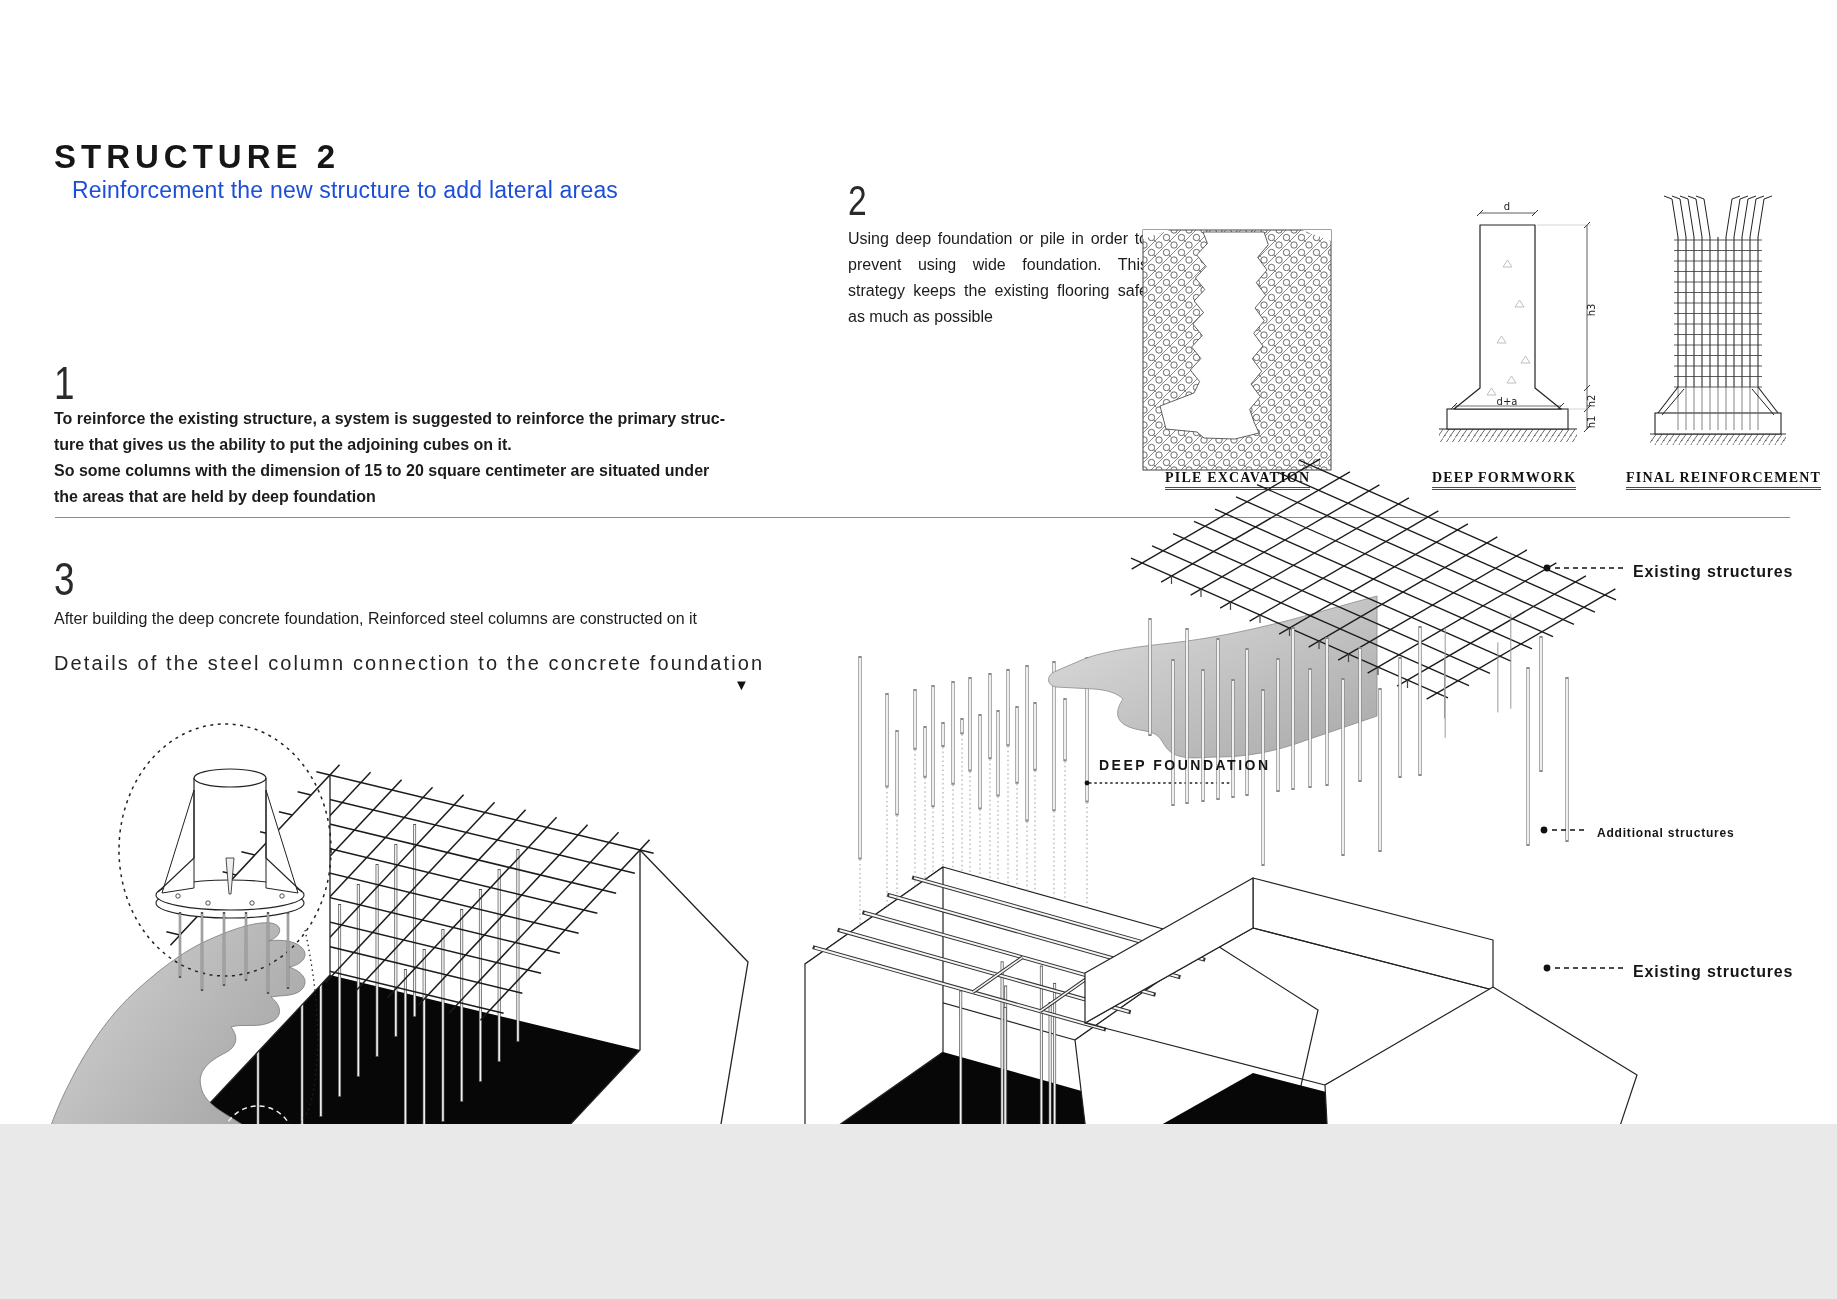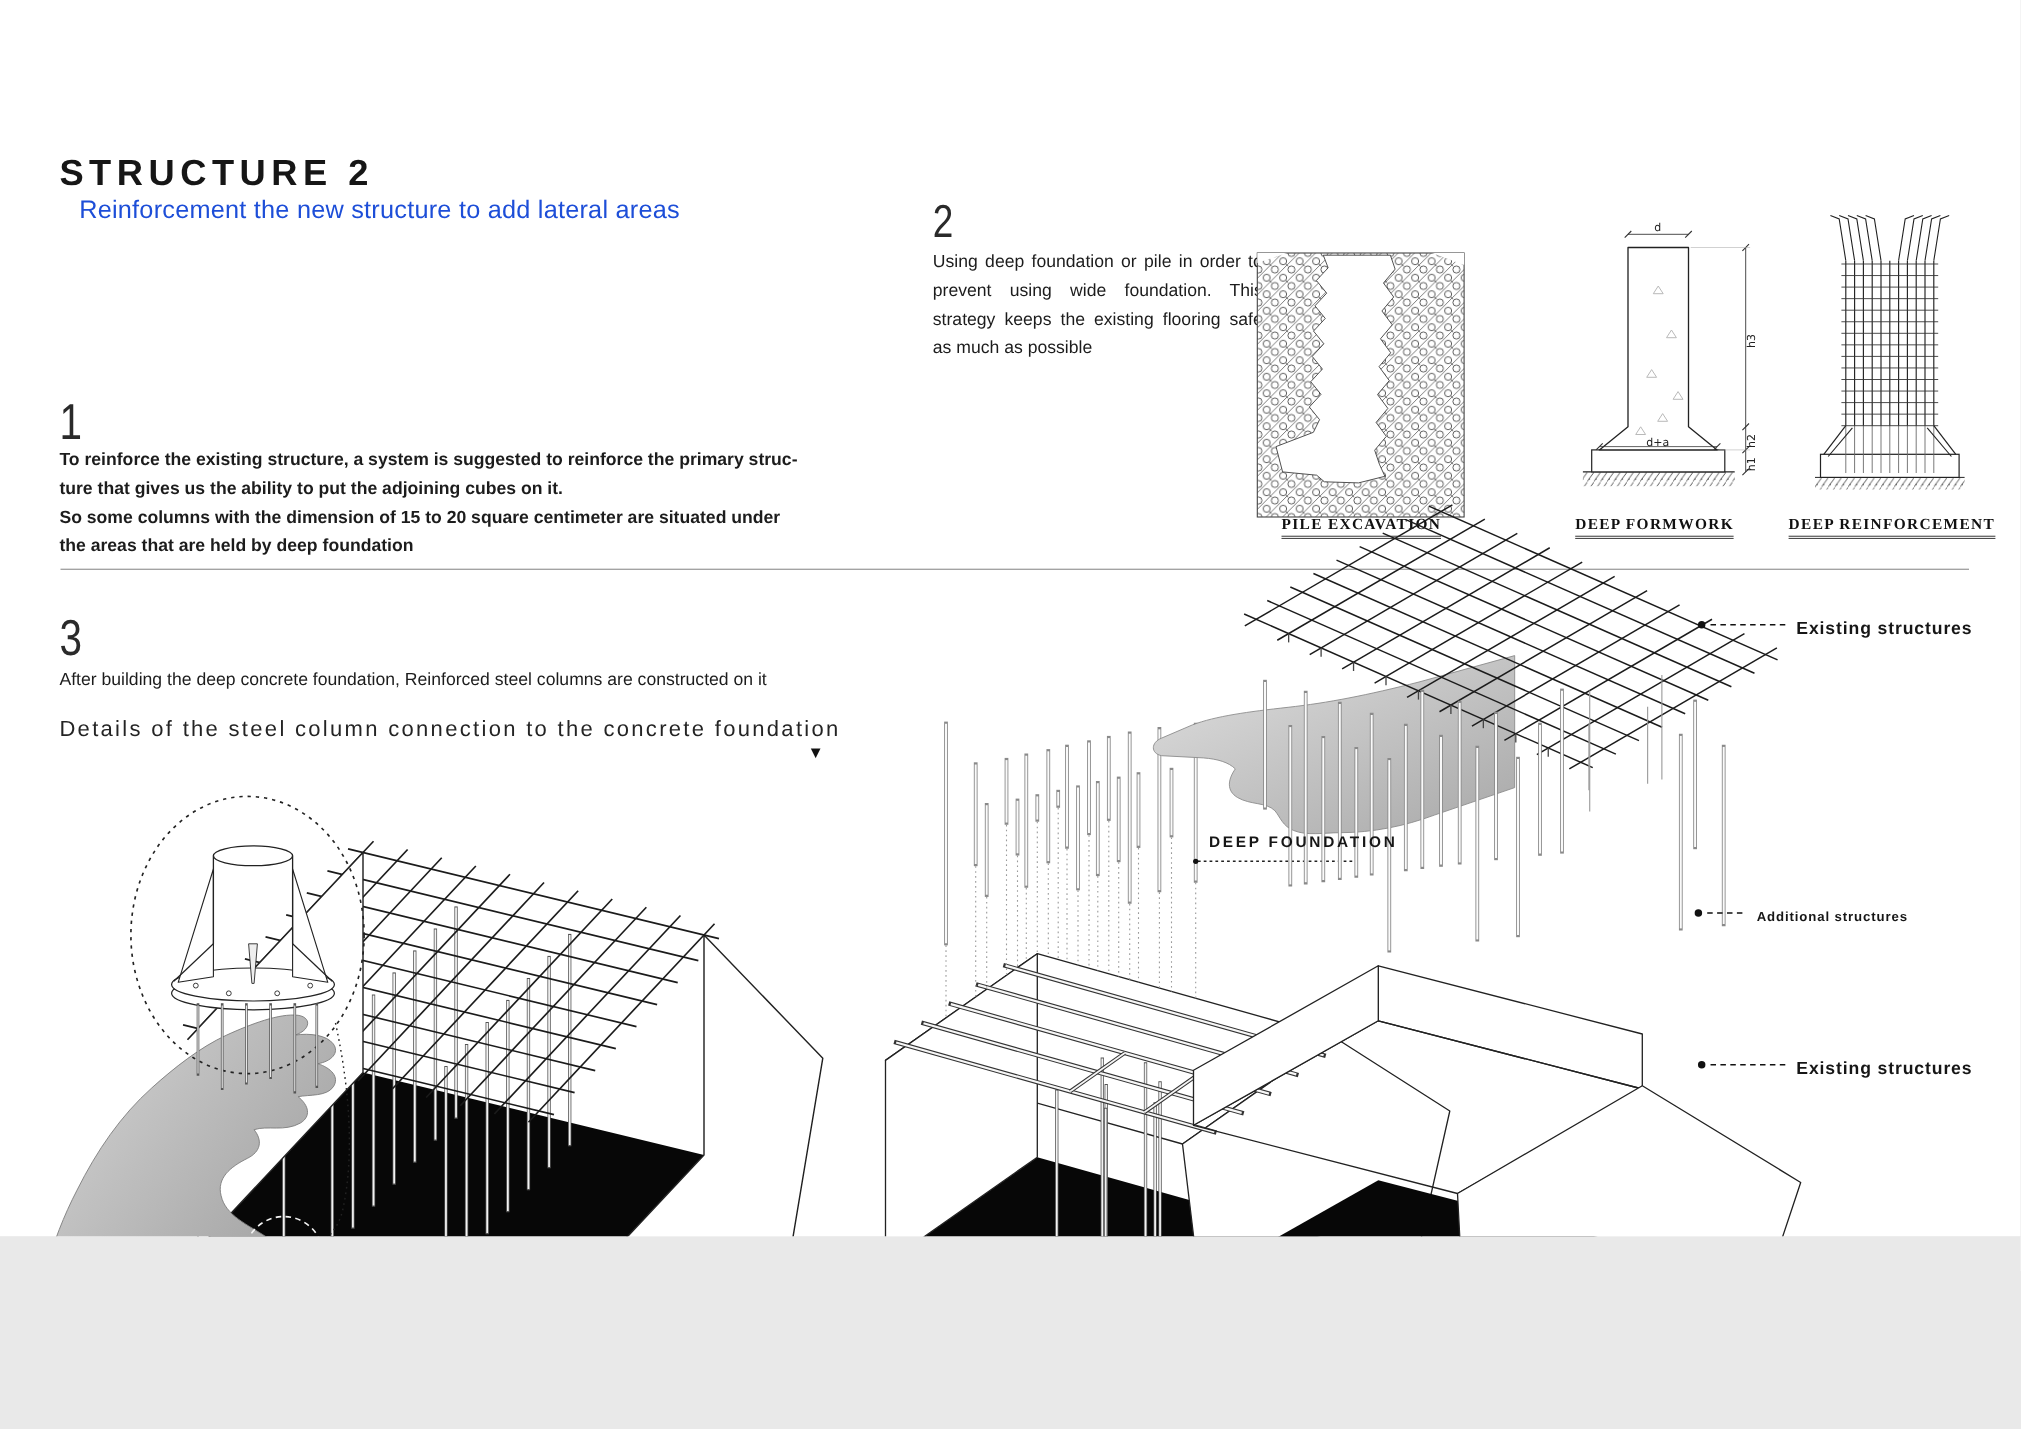--- a/index.html
+++ b/index.html
@@ -162,21 +162,21 @@
         <path d="M84,55 L90,17 L98,14" fill="none" stroke="#222" stroke-width="1"></path>
         <path d="M92,55 L98,17 L106,14" fill="none" stroke="#222" stroke-width="1"></path>
         <path d="M100,55 L106,17 L114,14" fill="none" stroke="#222" stroke-width="1"></path>
         <path d="M108,55 L114,17 L122,14" fill="none" stroke="#222" stroke-width="1"></path>
         <line x1="28" y1="205" x2="8" y2="231" stroke="#222" stroke-width="1.1"></line>
         <line x1="108" y1="205" x2="128" y2="231" stroke="#222" stroke-width="1.1"></line>
         <line x1="34" y1="207" x2="12" y2="233" stroke="#222" stroke-width="1"></line>
         <line x1="102" y1="207" x2="124" y2="233" stroke="#222" stroke-width="1"></line>
       </g>
   </svg>
-  <div class="abs fig-caption" id="cap-reinf">DEEP REINFORCEMENT</div>
+  <div class="abs fig-caption" id="cap-reinf">FINAL REINFORCEMENT</div>
 
   <svg class="fig" id="d1" style="left:30px;top:690px" width="880" height="609">
       <defs>
         <linearGradient id="hg1" x1="0" y1="0" x2="1" y2="1">
           <stop offset="0" stop-color="#d8d8d8"></stop>
           <stop offset="1" stop-color="#8f8f8f"></stop>
         </linearGradient>
       </defs>
       <polygon points="300.0,285.0 610.0,360.0 460.0,520.0 150.0,445.0" fill="#070707" stroke="none" stroke-width="1" stroke-linejoin="round"></polygon>
       <line x1="384.5833333333333" y1="134" x2="384.5833333333333" y2="327" stroke="#555" stroke-width="3"></line>

